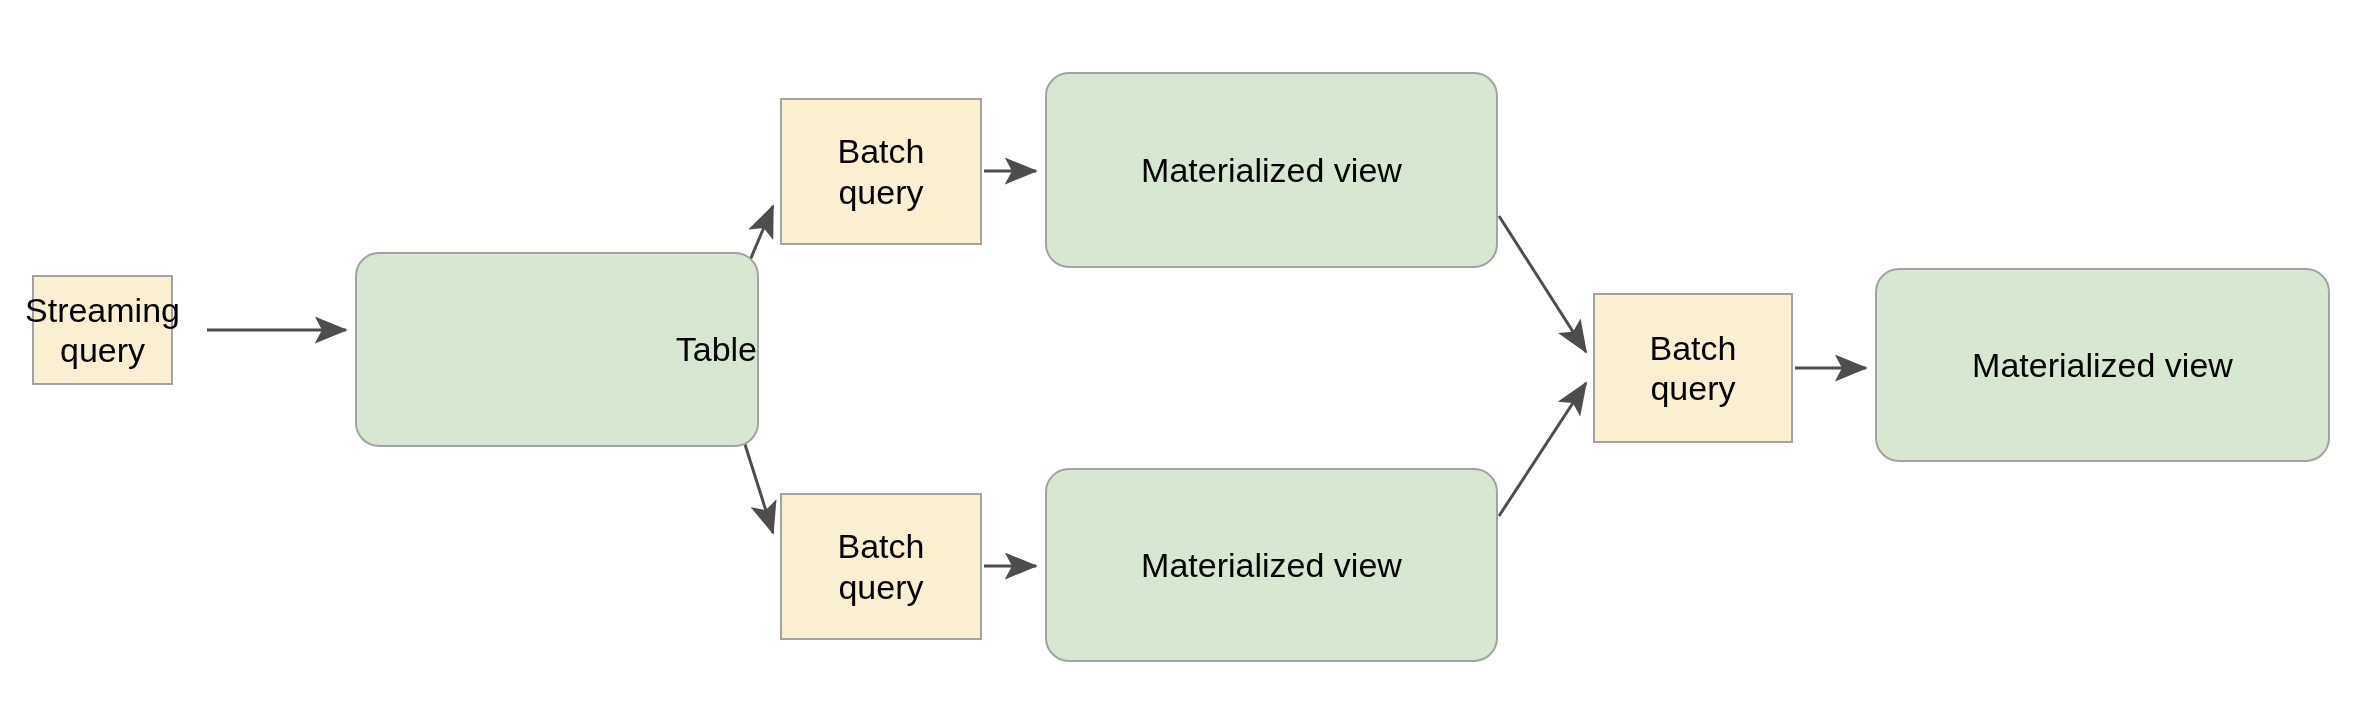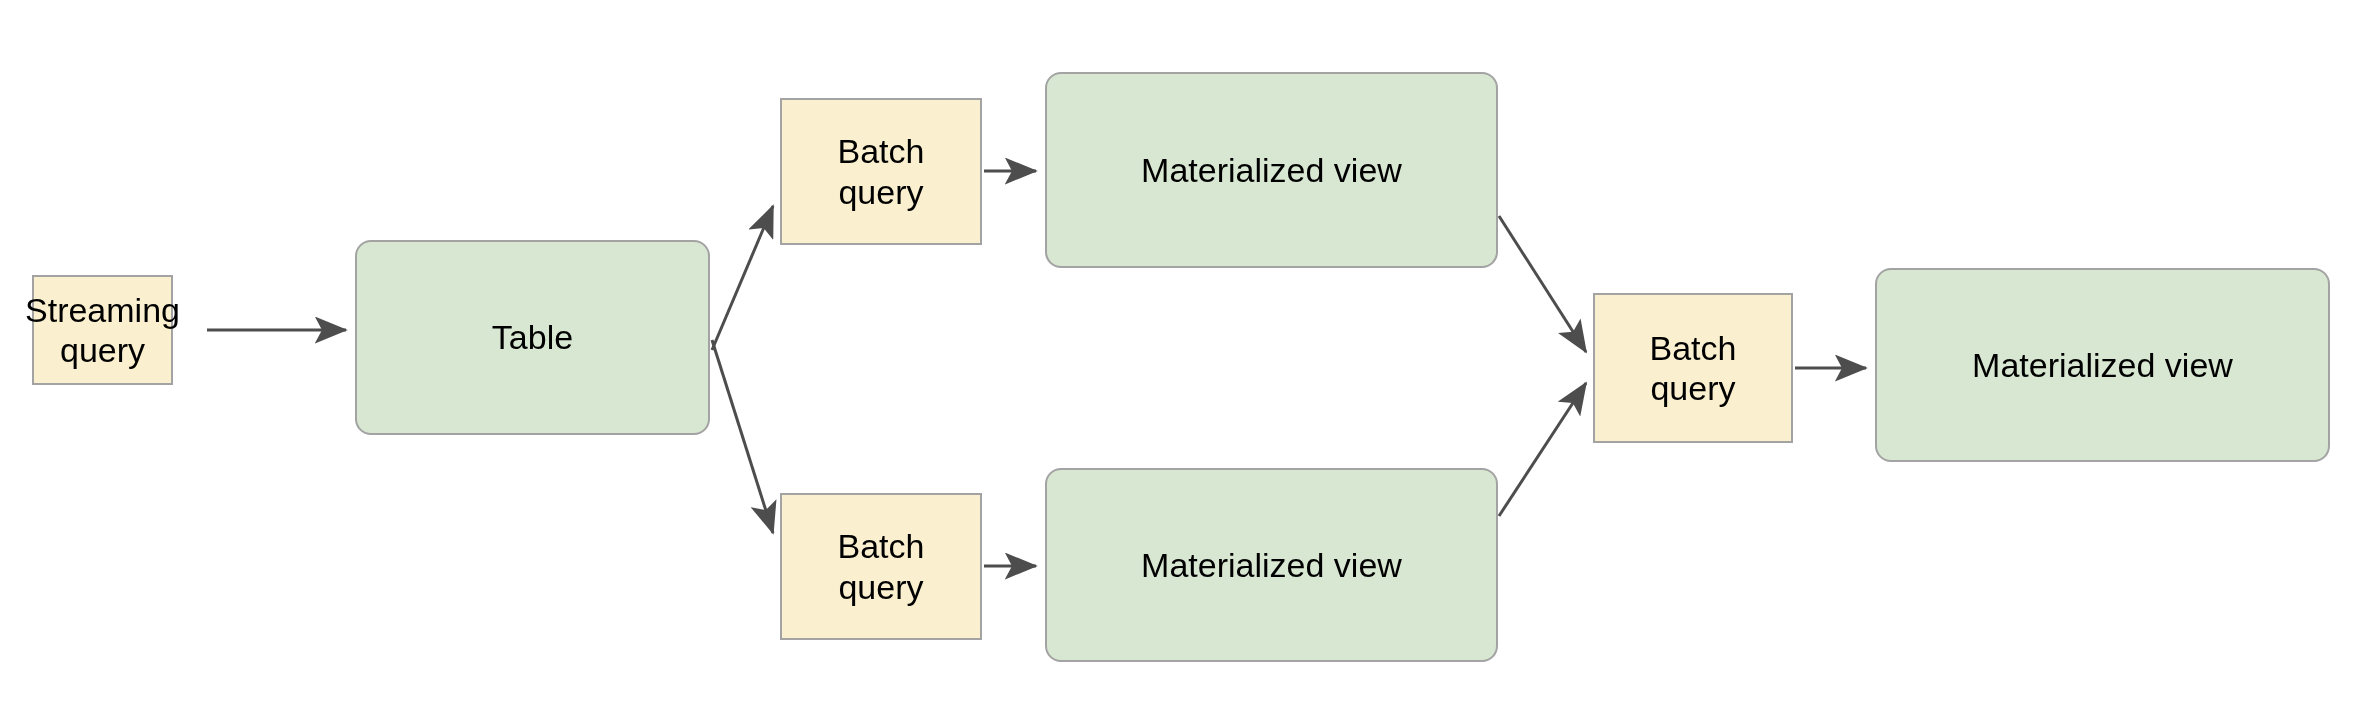--- a/index.html
+++ b/index.html
@@ -37,21 +37,21 @@
     white-space: pre-line;
     border: 2px solid #a3a3a3;
   }
   .node-process {
     background: #faf0cf;
     border-radius: 0;
     font-size: 34px;
   }
   .node-store {
     background: #d8e7d2;
-    border-radius: 16px;
+    border-radius: 24px;
     font-size: 34px;
   }
   .node-label {
     display: block;
     white-space: pre-line;
   }
 </style>
 </head>
 <body>
 
@@ -79,21 +79,21 @@
     <line x1="1499" y1="516" x2="1586" y2="383" stroke="#4d4d4d" stroke-width="3" marker-end="url(#arrowhead)"></line>
 
     <line x1="1795" y1="368" x2="1866" y2="368" stroke="#4d4d4d" stroke-width="3" marker-end="url(#arrowhead)"></line>
   </svg>
 
   <div class="node node-process" style="left:32px; top:275px; width:141px; height:110px;">
     <span class="node-label">Streaming
 query</span>
   </div>
 
-  <div class="node node-store" style="left:355px; top:240px; width:355px; height:195px;">
+  <div class="node node-store" style="left:355px; top:252px; width:404px; height:195px;justify-content:flex-end;">
     <span class="node-label">Table</span>
   </div>
 
   <div class="node node-process" style="left:780px; top:98px; width:202px; height:147px;">
     <span class="node-label">Batch
 query</span>
   </div>
 
   <div class="node node-store" style="left:1045px; top:72px; width:453px; height:196px;">
     <span class="node-label">Materialized view</span>

